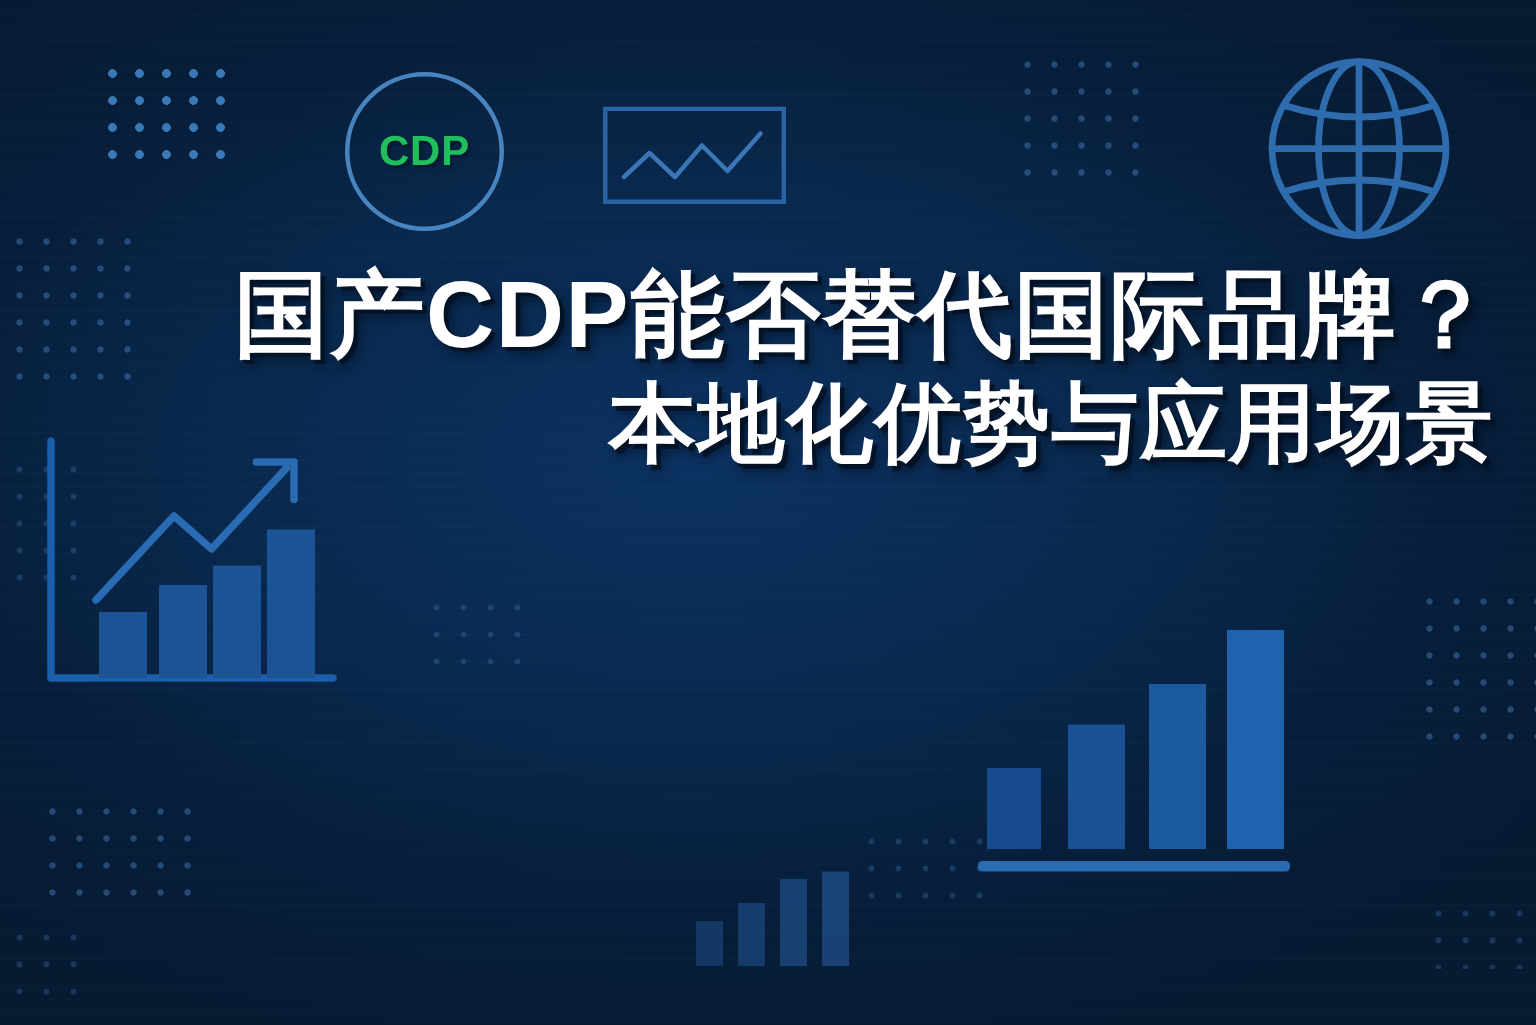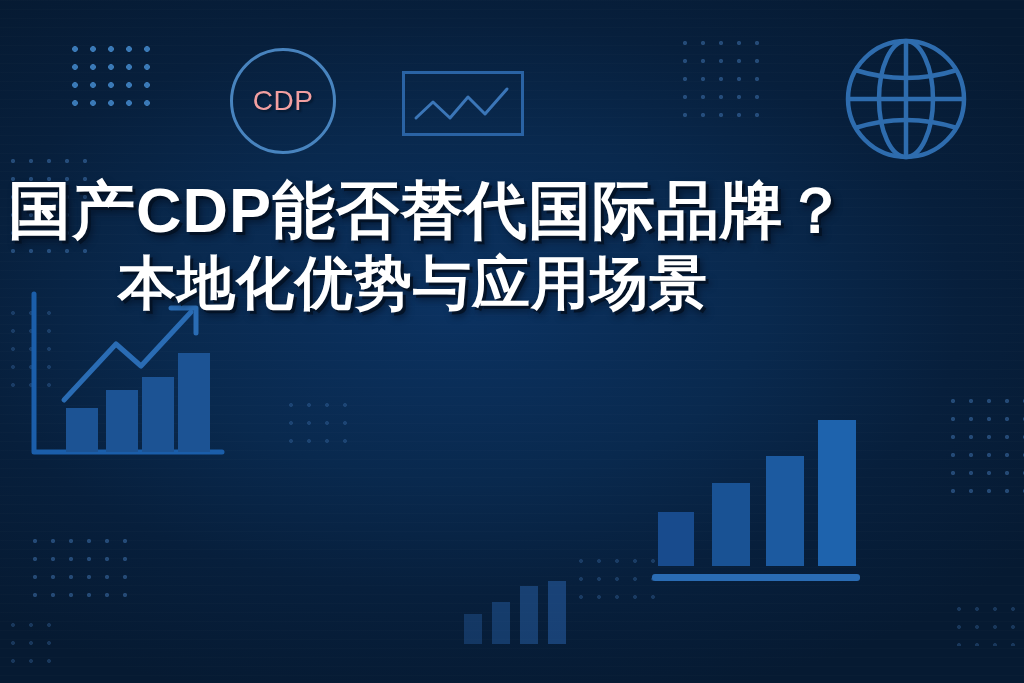--- a/index.html
+++ b/index.html
@@ -72,21 +72,21 @@
     background-position: 4px 4px;
   }
 
   
   #title-block {
     position: absolute;
     z-index: 6;
     left: 0;
     top: 178px;
     width: 1024px;
-    text-align: left;
+    text-align: right;
     padding-right: 28px;
     box-sizing: border-box;
   }
   .title-line {
     display: block;
     color: #ffffff;
     font-weight: bold;
     letter-spacing: 1px;
     line-height: 1.02;
     text-shadow:
@@ -112,23 +112,23 @@
     height: 100px;
     border: 3px solid #4b88c4;
     border-radius: 50%;
     display: flex;
     align-items: center;
     justify-content: center;
     z-index: 4;
     opacity: 0.96;
   }
   #cdp-badge-label {
-    color: #fca5a5;
+    color: #22c55e;
     font-size: 28px;
-    font-weight: normal;
+    font-weight: bold;
     letter-spacing: 0.5px;
     text-shadow: 2px 2px 2px rgba(4,16,34,0.6);
   }
 
   
   #chartbox-icon {
     left: 402px;
     top: 71px;
     width: 122px;
     height: 65px;

